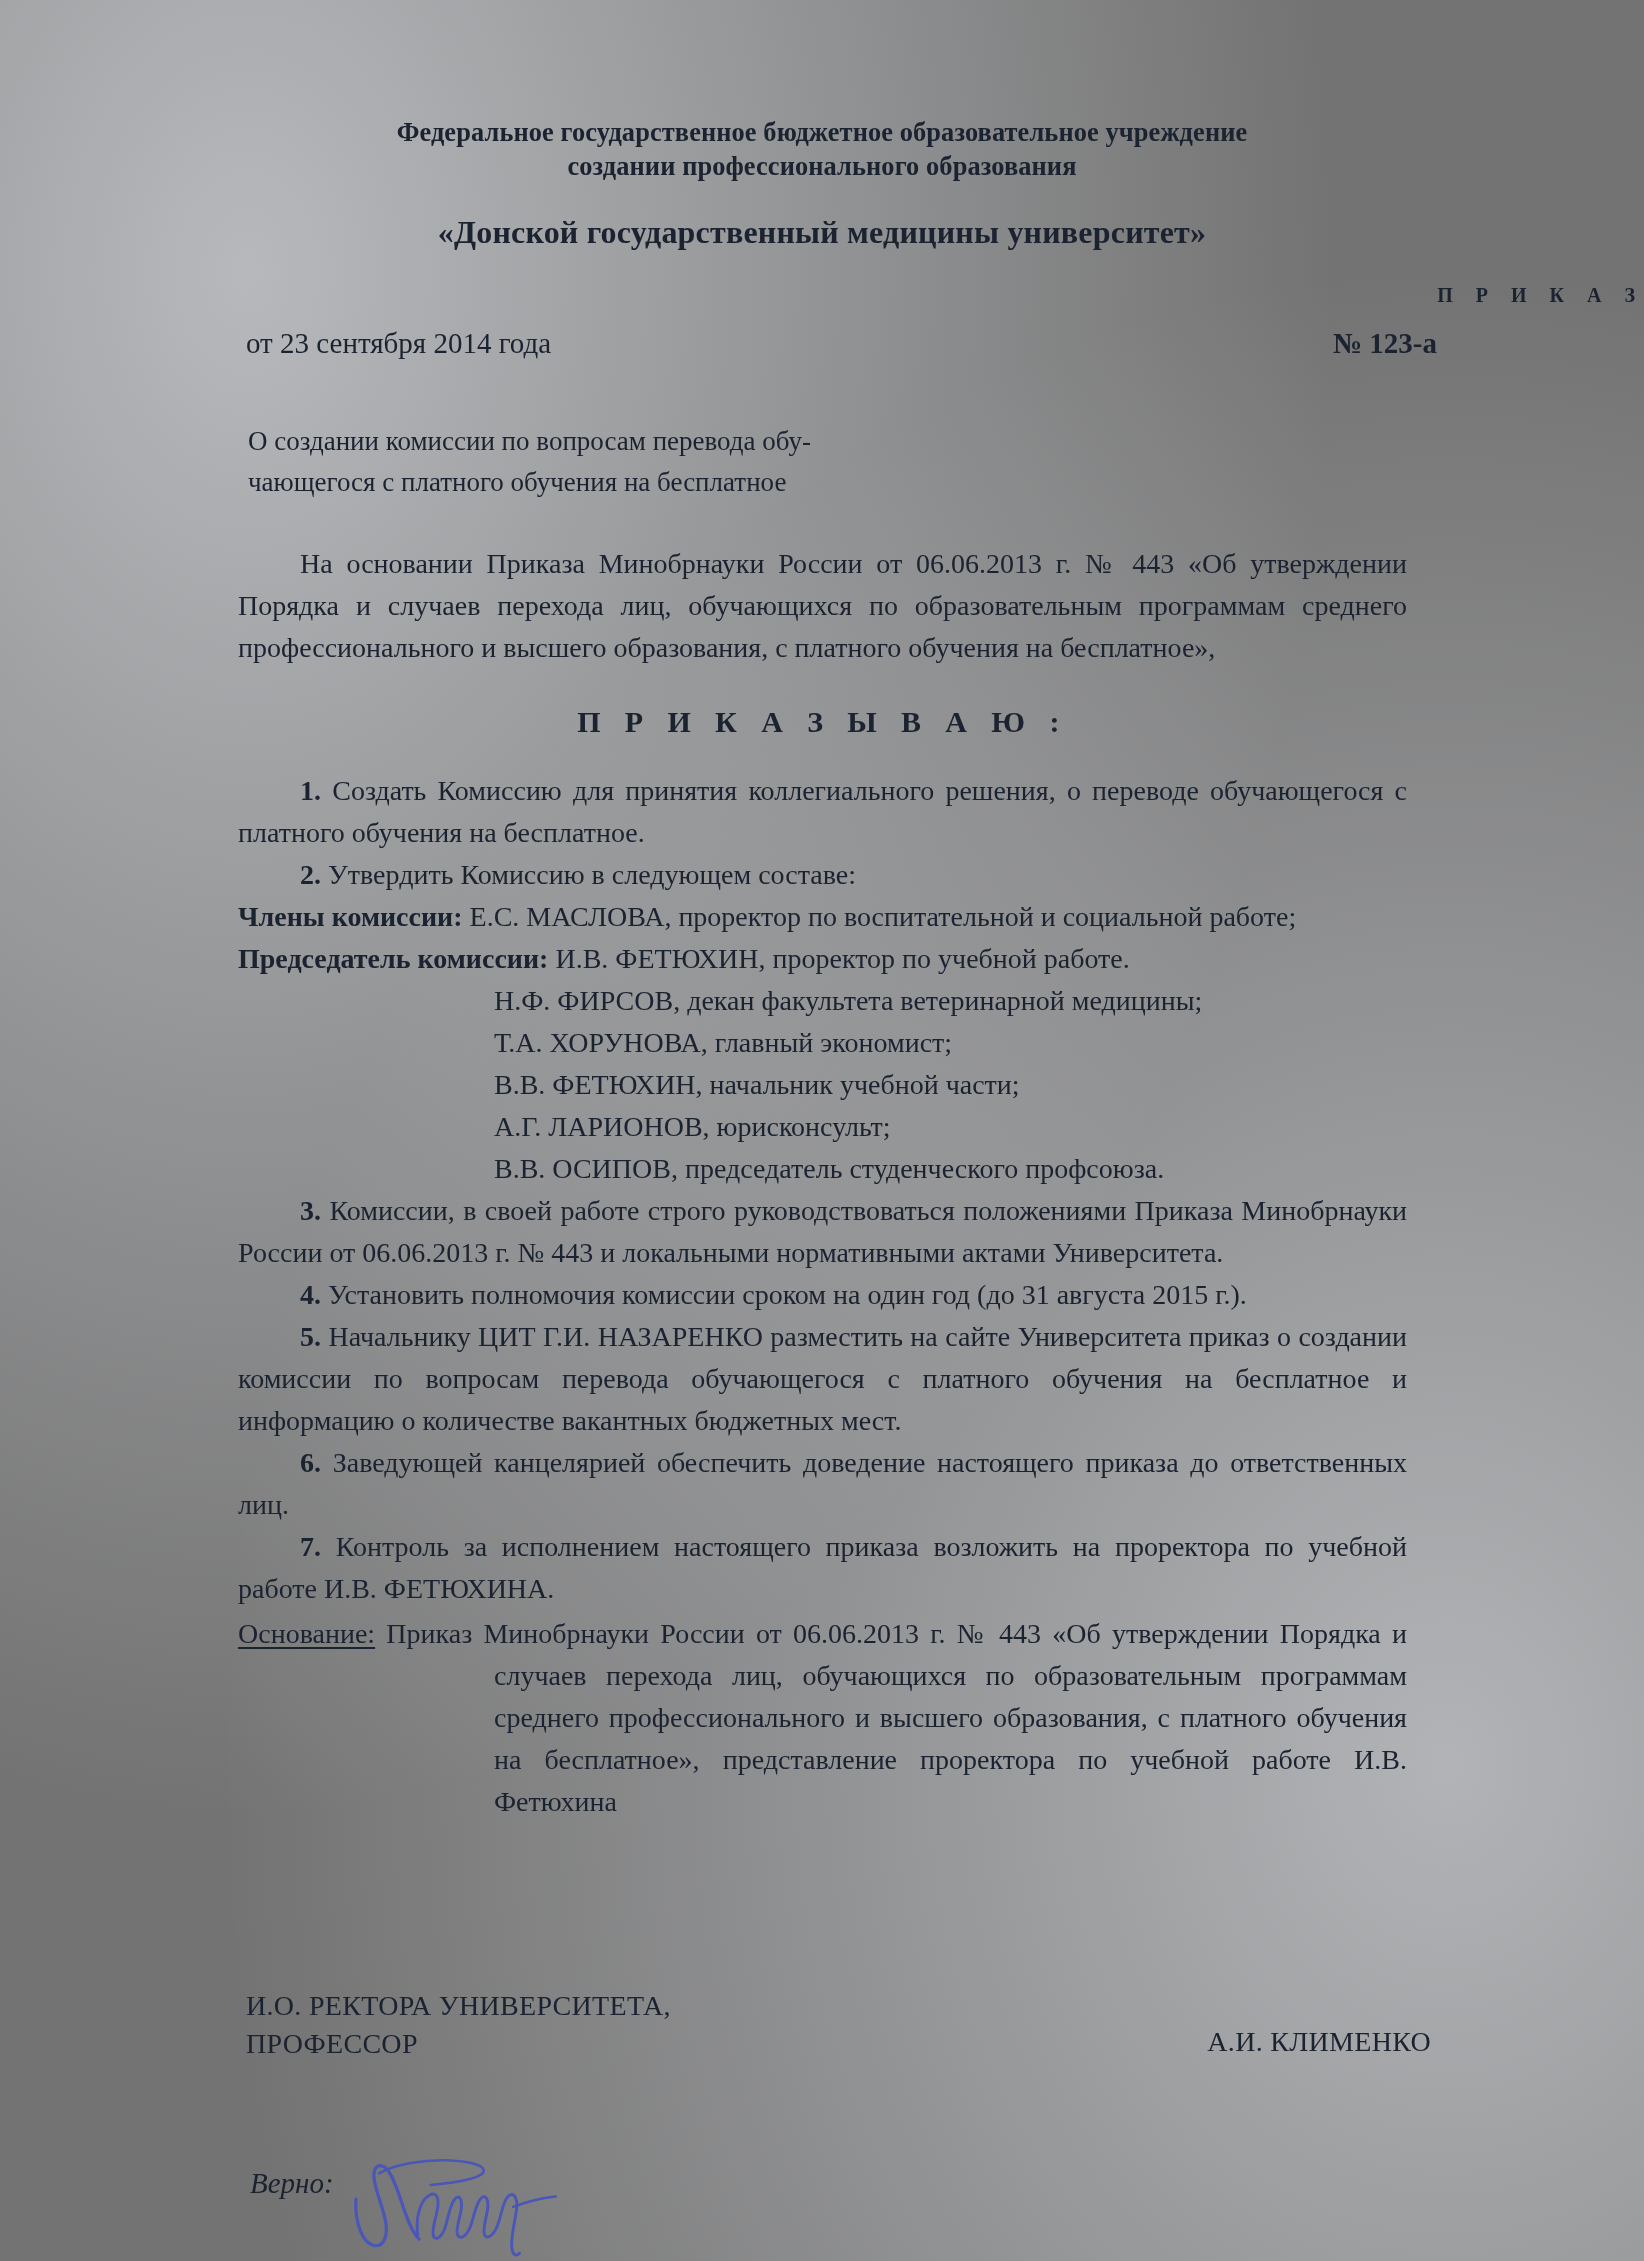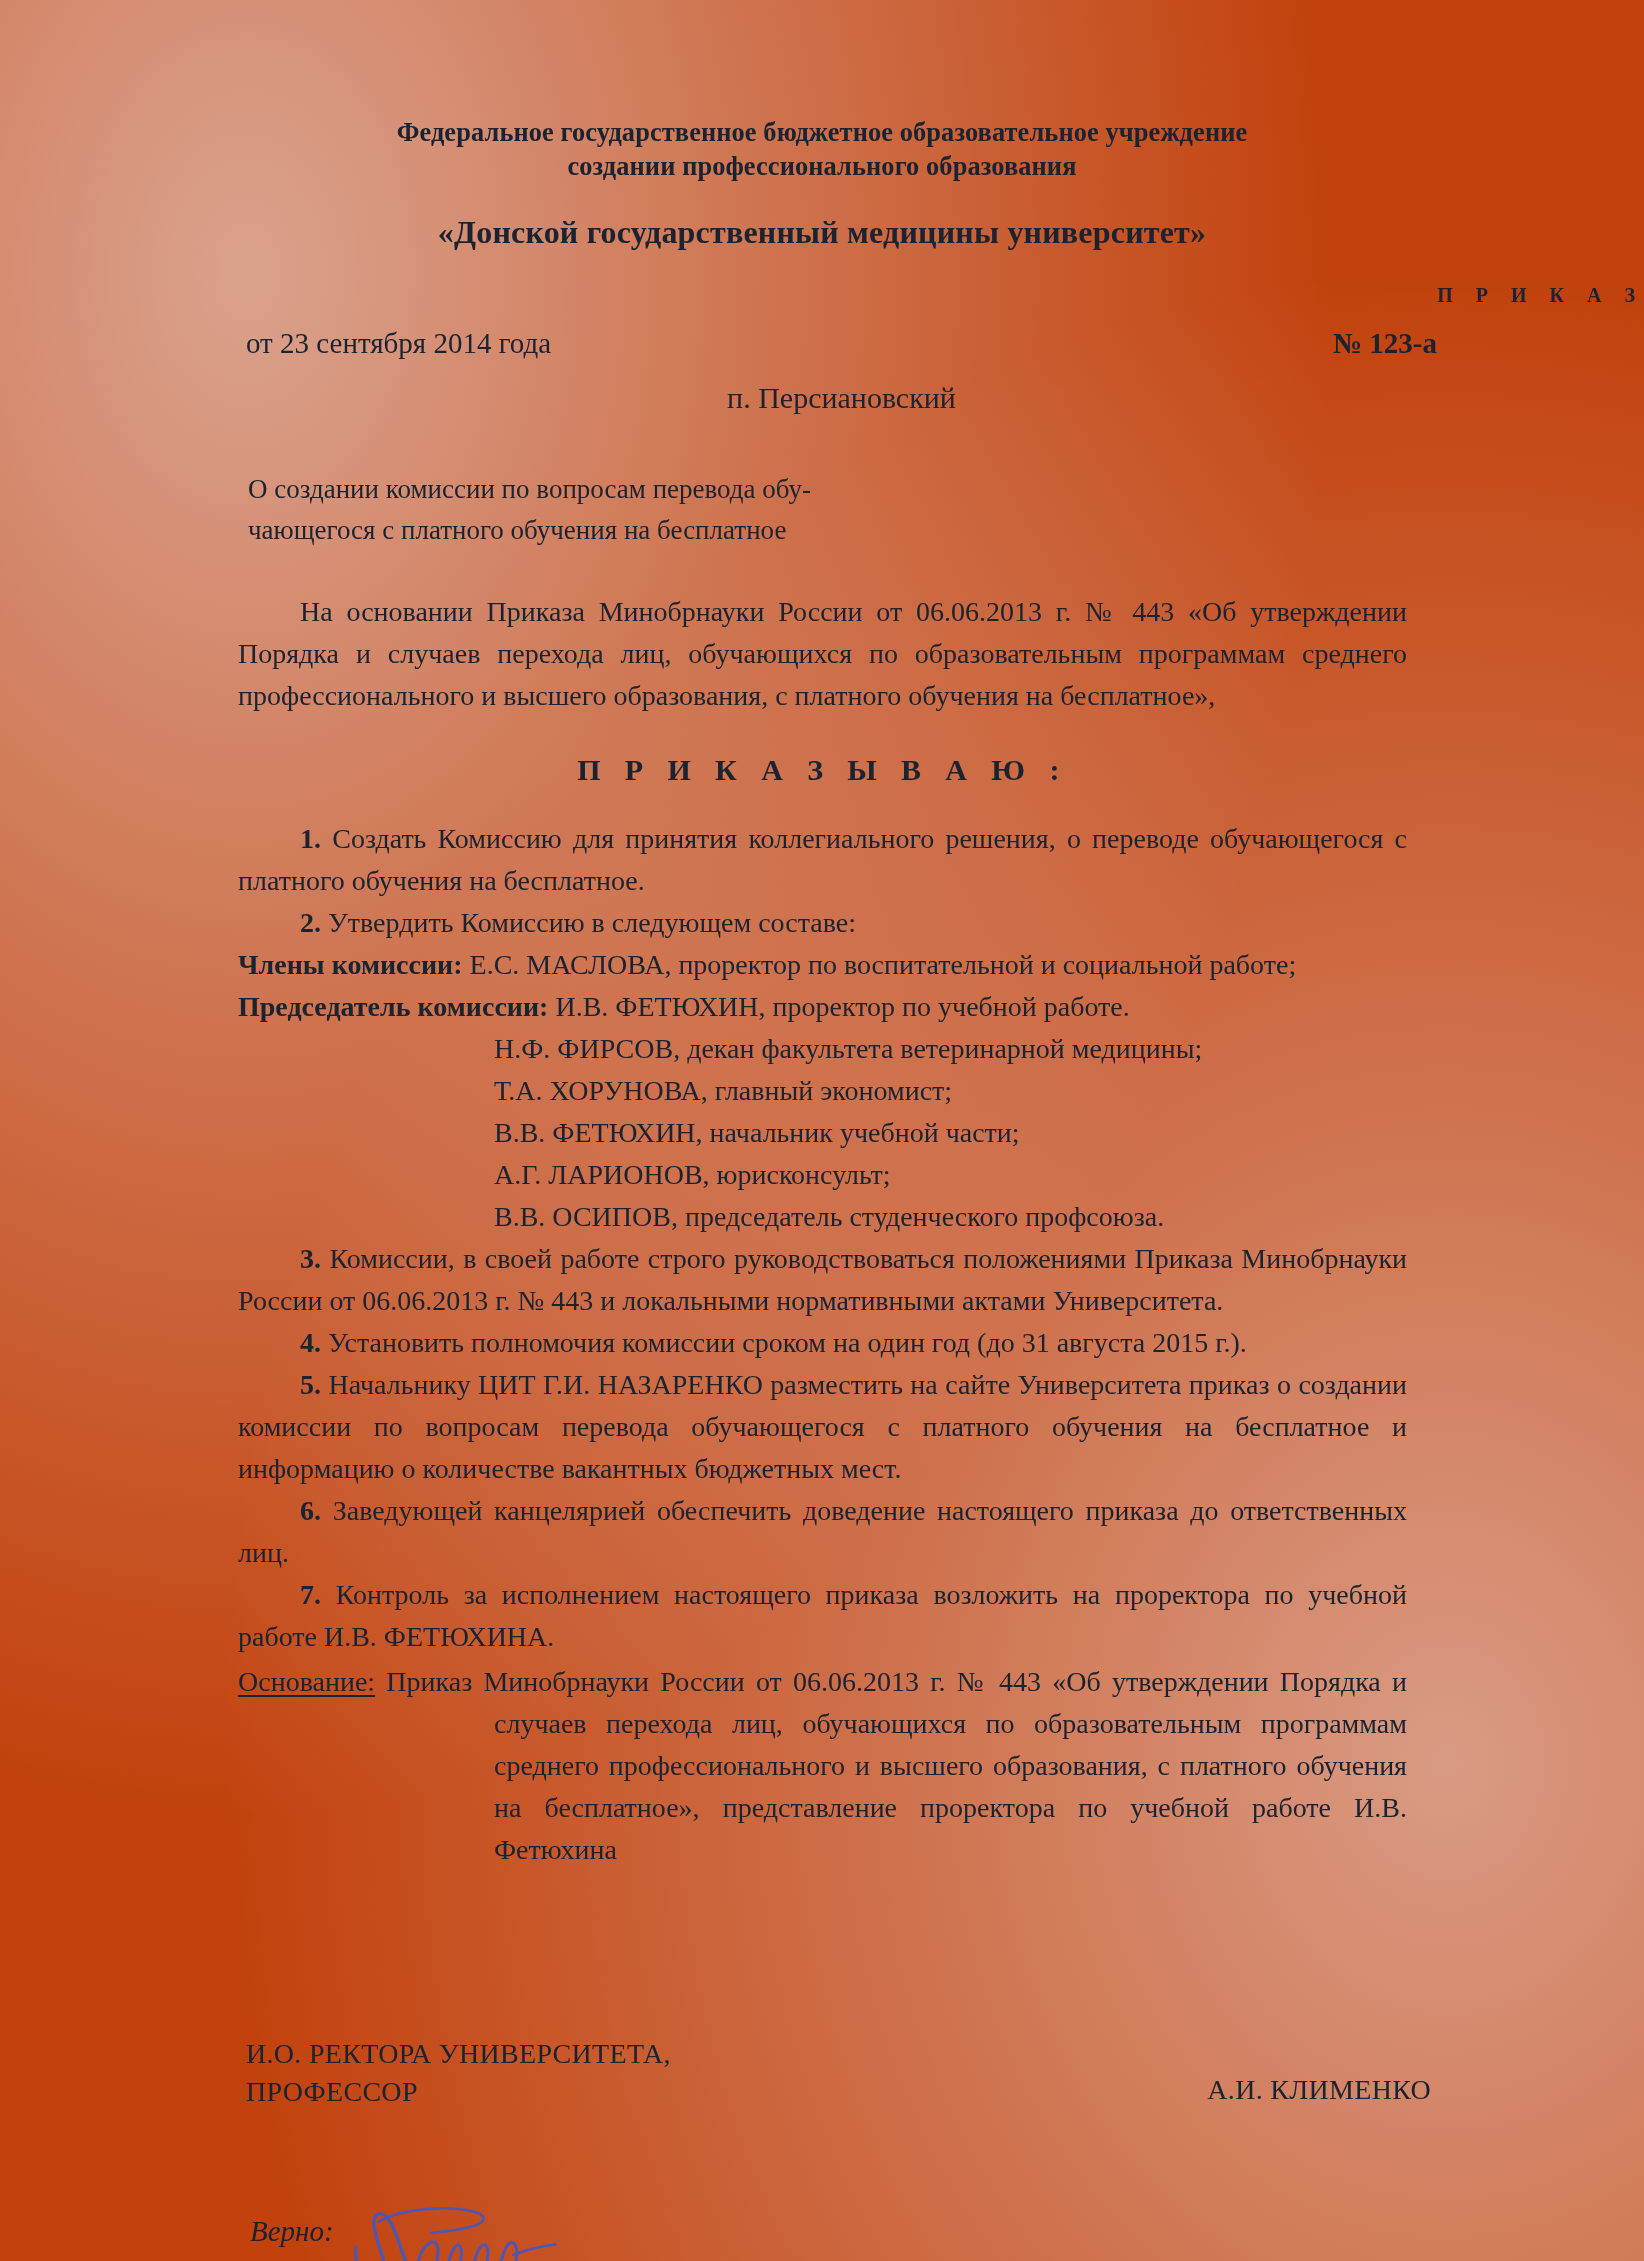--- a/index.html
+++ b/index.html
@@ -4,21 +4,21 @@
 <style>
   html, body {
     margin: 0;
     padding: 0;
     background: #ffffff;
   }
   .page {
     position: relative;
     width: 1644px;
     height: 2261px;
-    background: #c2410c;
+    background: #737373;
     font-family: "Liberation Serif", "DejaVu Serif", serif;
     color: #1b2230;
     overflow: hidden;
   }
   
   .page::before {
     content: "";
     position: absolute;
     inset: 0;
     background:
@@ -199,21 +199,20 @@
       <div class="hdr-line">Федеральное государственное бюджетное образовательное учреждение</div>
       <div class="hdr-line">создании профессионального образования</div>
       <div class="hdr-univ">«Донской государственный медицины университет»</div>
       <div class="doc-kind">П Р И К А З</div>
 
       <div class="daterow">
         <span class="date">от 23 сентября 2014 года</span>
         <span class="num">№ 123-а</span>
       </div>
 
-      <div class="place">п. Персиановский</div>
     </div>
 
     <div class="subject" style="white-space: pre-line;">О создании комиссии по вопросам перевода обу-
 чающегося с платного обучения на бесплатное</div>
 
     <div class="body-col">
 
       <p class="para preamble">На основании Приказа Минобрнауки России от 06.06.2013 г. № 443 «Об утверждении Порядка и случаев перехода лиц, обучающихся по образовательным программам среднего профессионального и высшего образования, с платного обучения на бесплатное»,</p>
 
       <div class="order-word">П Р И К А З Ы В А Ю :</div>

